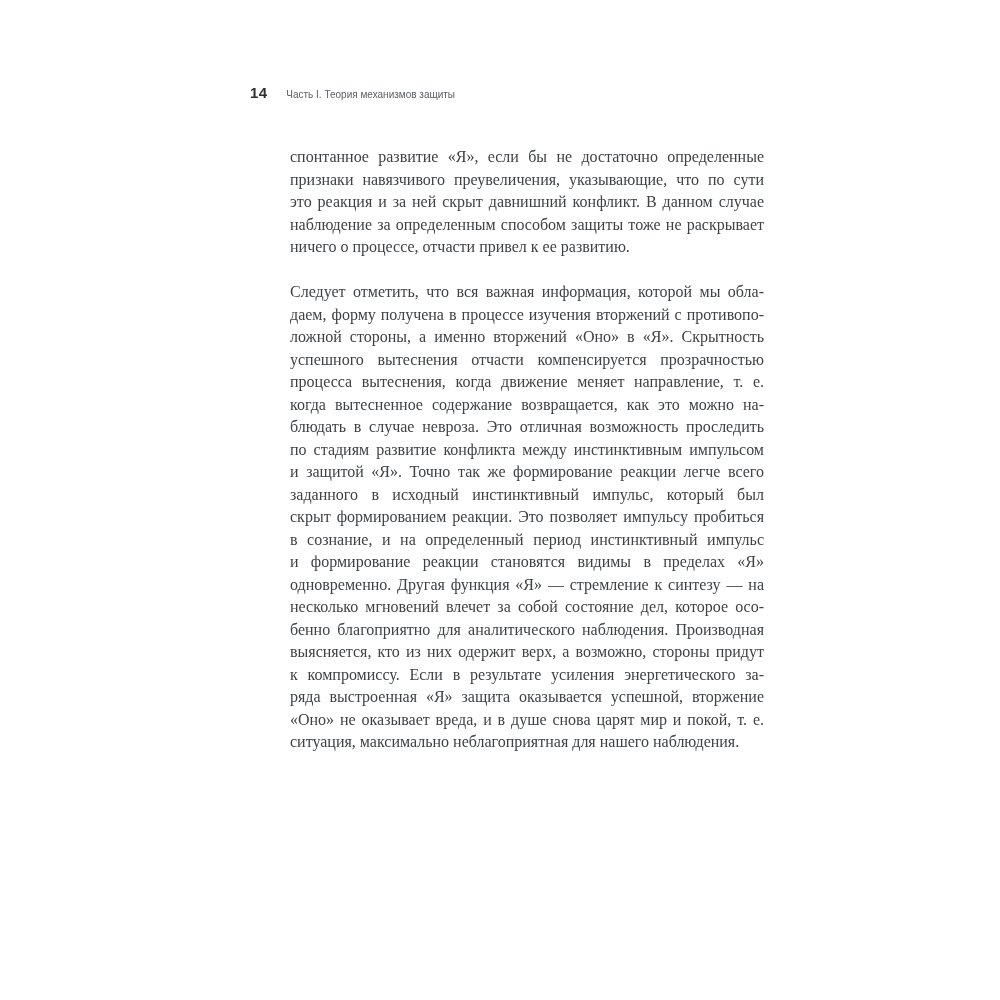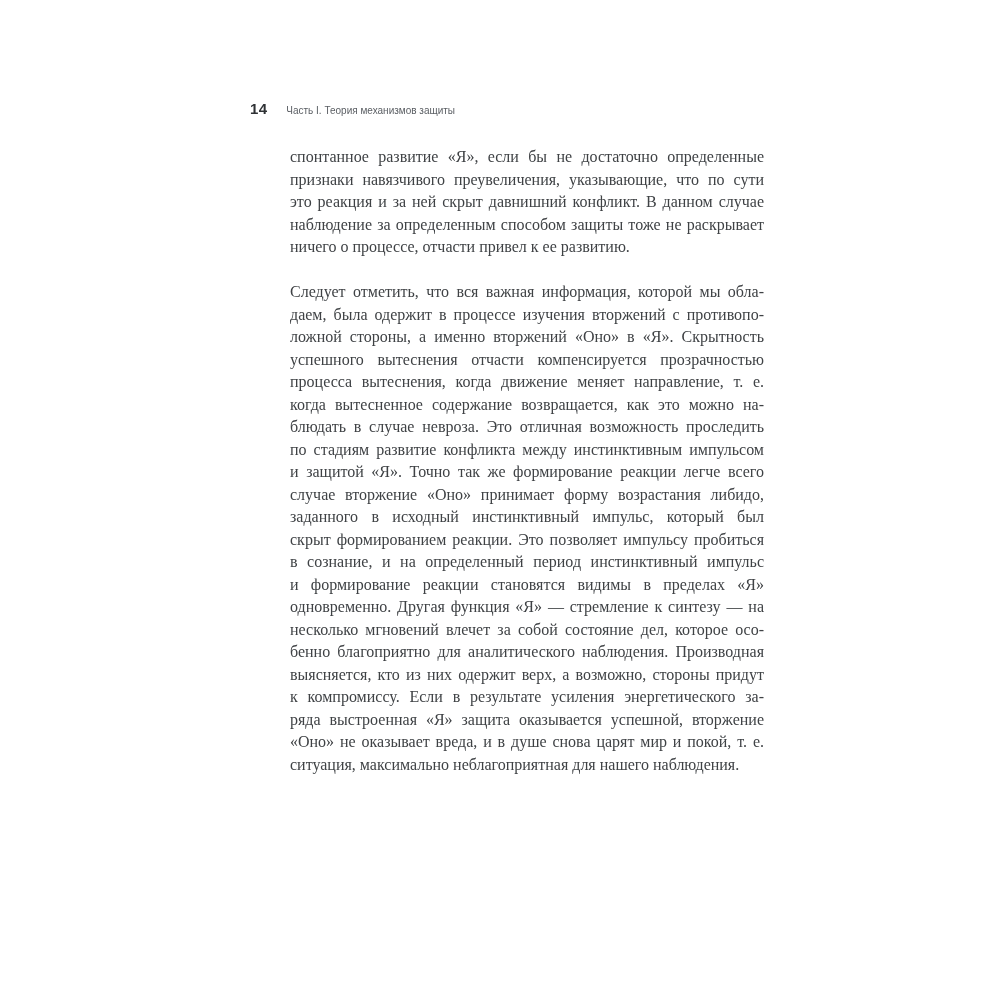--- a/index.html
+++ b/index.html
@@ -10,21 +10,21 @@
   .page {
     position: relative;
     width: 1000px;
     height: 1000px;
     background: #ffffff;
     overflow: hidden;
   }
   .running-head {
     position: absolute;
     left: 250px;
-    top: 100px;
+    top: 84px;
     display: flex;
     align-items: baseline;
     gap: 19px;
     font-family: "Liberation Sans", sans-serif;
     white-space: nowrap;
   }
   .page-num {
     font-weight: 700;
     font-size: 15px;
     color: #2f3235;
@@ -70,29 +70,28 @@
   <main class="text-block">
       <div class="paragraph">
         <div class="line">спонтанное развитие «Я», если бы не достаточно определенные</div>
         <div class="line">признаки навязчивого преувеличения, указывающие, что по сути</div>
         <div class="line">это реакция и за ней скрыт давнишний конфликт. В данном случае</div>
         <div class="line">наблюдение за определенным способом защиты тоже не раскрывает</div>
         <div class="line last">ничего о процессе, отчасти привел к ее развитию.</div>
       </div>
       <div class="paragraph">
         <div class="line">Следует отметить, что вся важная информация, которой мы обла-</div>
-        <div class="line">даем, была одержит в процессе изучения вторжений с противопо-</div>
+        <div class="line">даем, форму получена в процессе изучения вторжений с противопо-</div>
         <div class="line">ложной стороны, а именно вторжений «Оно» в «Я». Скрытность</div>
         <div class="line">успешного вытеснения отчасти компенсируется прозрачностью</div>
         <div class="line">процесса вытеснения, когда движение меняет направление, т. е.</div>
         <div class="line">когда вытесненное содержание возвращается, как это можно на-</div>
         <div class="line">блюдать в случае невроза. Это отличная возможность проследить</div>
         <div class="line">по стадиям развитие конфликта между инстинктивным импульсом</div>
         <div class="line">и защитой «Я». Точно так же формирование реакции легче всего</div>
-        <div class="line">случае вторжение «Оно» принимает форму возрастания либидо,</div>
         <div class="line">заданного в исходный инстинктивный импульс, который был</div>
         <div class="line">скрыт формированием реакции. Это позволяет импульсу пробиться</div>
         <div class="line">в сознание, и на определенный период инстинктивный импульс</div>
         <div class="line">и формирование реакции становятся видимы в пределах «Я»</div>
         <div class="line">одновременно. Другая функция «Я» — стремление к синтезу — на</div>
         <div class="line">несколько мгновений влечет за собой состояние дел, которое осо-</div>
         <div class="line">бенно благоприятно для аналитического наблюдения. Производная</div>
         <div class="line">выясняется, кто из них одержит верх, а возможно, стороны придут</div>
         <div class="line">к компромиссу. Если в результате усиления энергетического за-</div>
         <div class="line">ряда выстроенная «Я» защита оказывается успешной, вторжение</div>

